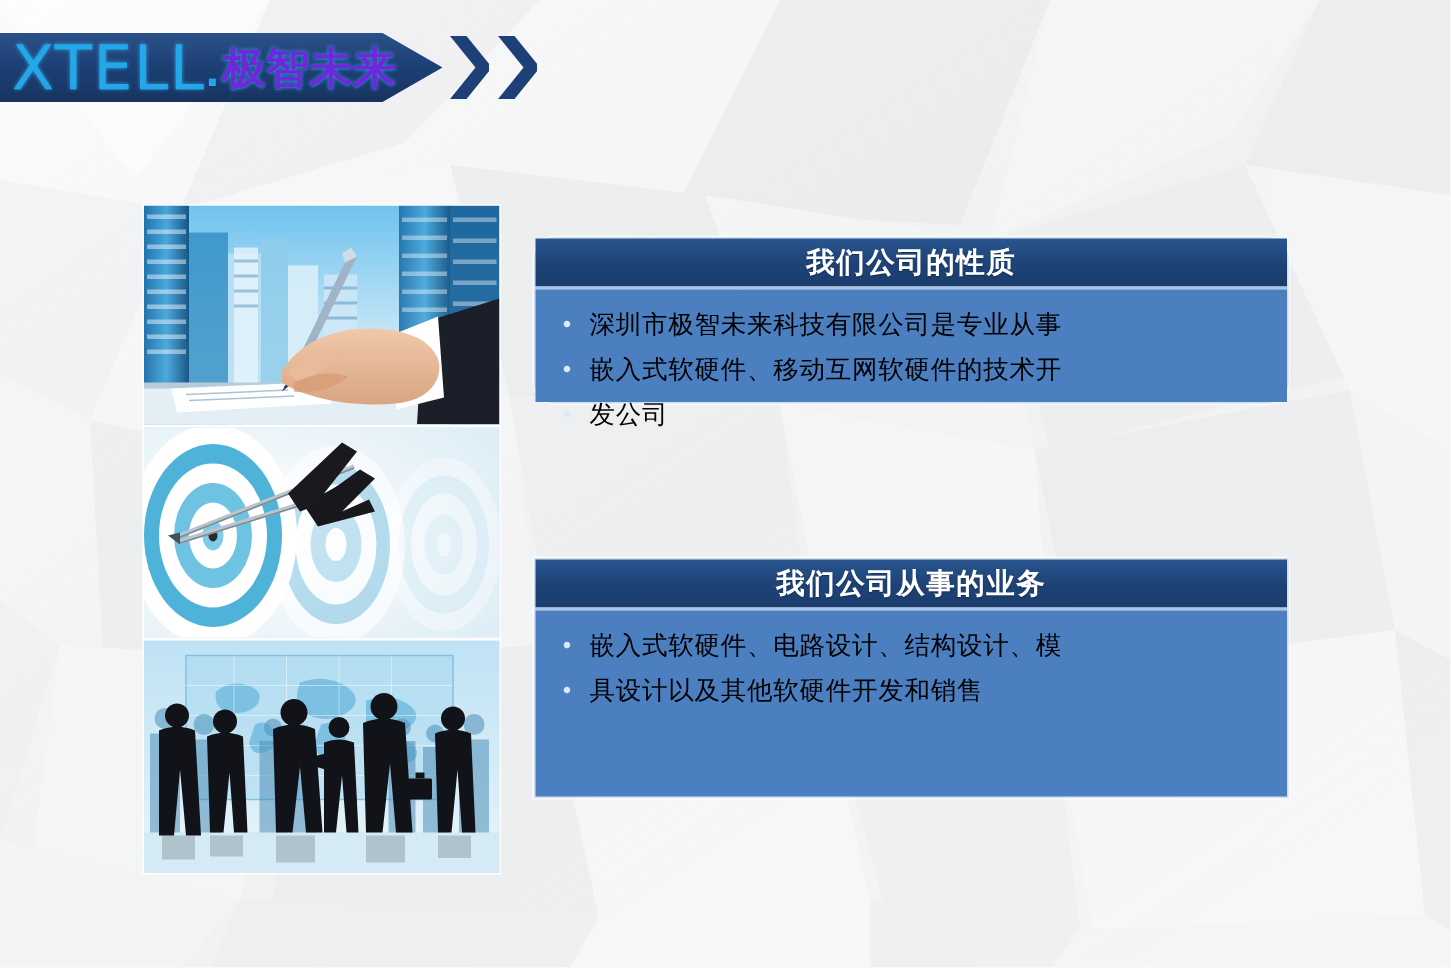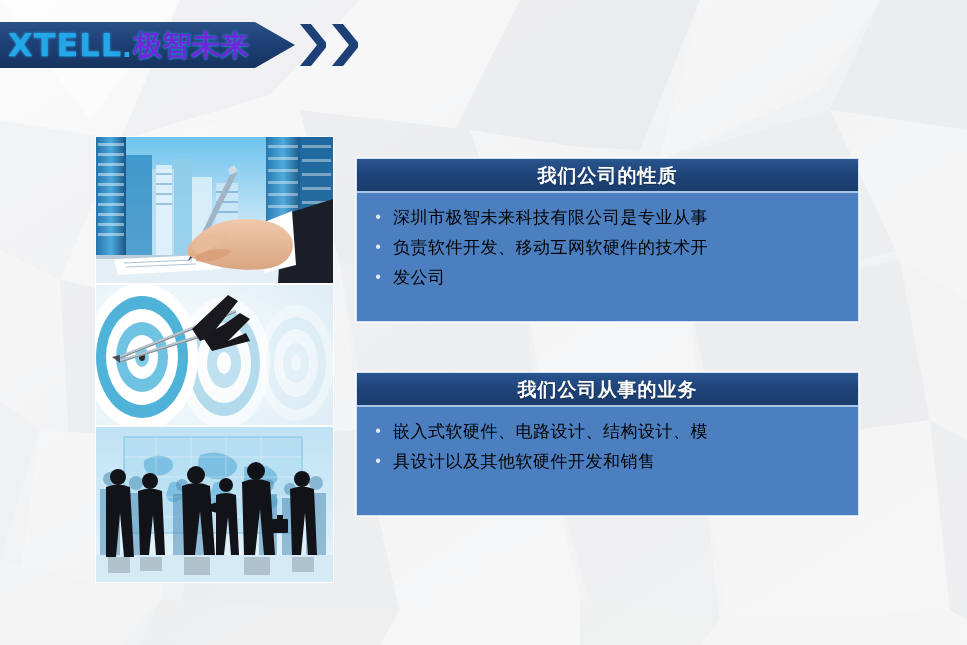--- a/index.html
+++ b/index.html
@@ -50,22 +50,22 @@
     top: 0;
     height: 46px;
     display: flex;
     align-items: center;
     gap: 0px;
     white-space: nowrap;
     z-index: 2;
   }
   .logo-latin {
     font-family: "DejaVu Sans", sans-serif;
-    font-size: 32px;
-    font-weight: 700;
+    font-size: 41px;
+    font-weight: 400;
     letter-spacing: 1px;
     color: #23a7e8;
     text-shadow: 0 0 3px rgba(60,190,255,0.75), 0 1px 0 #0d5f94;
     line-height: 1;
   }
   .logo-dot {
     font-size: 33px;
     font-weight: 700;
     color: #23a7e8;
     line-height: 1;
@@ -115,22 +115,22 @@
   
   .card {
     position: absolute;
     left: 356px;
     width: 503px;
     z-index: 3;
     border: 1px solid #cfe0f2;
     box-shadow: 0 0 0 1px rgba(255,255,255,0.65);
     box-sizing: border-box;
   }
-  .card-1 { top: 158px; height: 164px; }
-  .card-2 { top: 372px; height: 144px; }
+  .card-1 { top: 158px; height: 111px; border-radius: 14px; }
+  .card-2 { top: 372px; height: 160px; }
 
   .card-header {
     height: 34px;
     background: linear-gradient(180deg, #2a558f 0%, #1e4378 50%, #1b3d6d 100%);
     display: flex;
     align-items: center;
     justify-content: center;
     border-bottom: 2px solid #a9c6e6;
     box-sizing: border-box;
   }
@@ -464,21 +464,21 @@
     <div class="card-header">
       <span class="card-header-text">我们公司的性质</span>
     </div>
     <div class="card-body">
       <div class="bullet-row">
         <span class="bullet-dot">•</span>
         <span class="bullet-text">深圳市极智未来科技有限公司是专业从事</span>
       </div>
       <div class="bullet-row">
         <span class="bullet-dot">•</span>
-        <span class="bullet-text">负责软件开发、移动互网软硬件的技术开</span>
+        <span class="bullet-text">嵌入式软硬件、移动互网软硬件的技术开</span>
       </div>
       <div class="bullet-row">
         <span class="bullet-dot">•</span>
         <span class="bullet-text">发公司</span>
       </div>
     </div>
   </div>
 
   <div class="card card-2">
     <div class="card-header">

